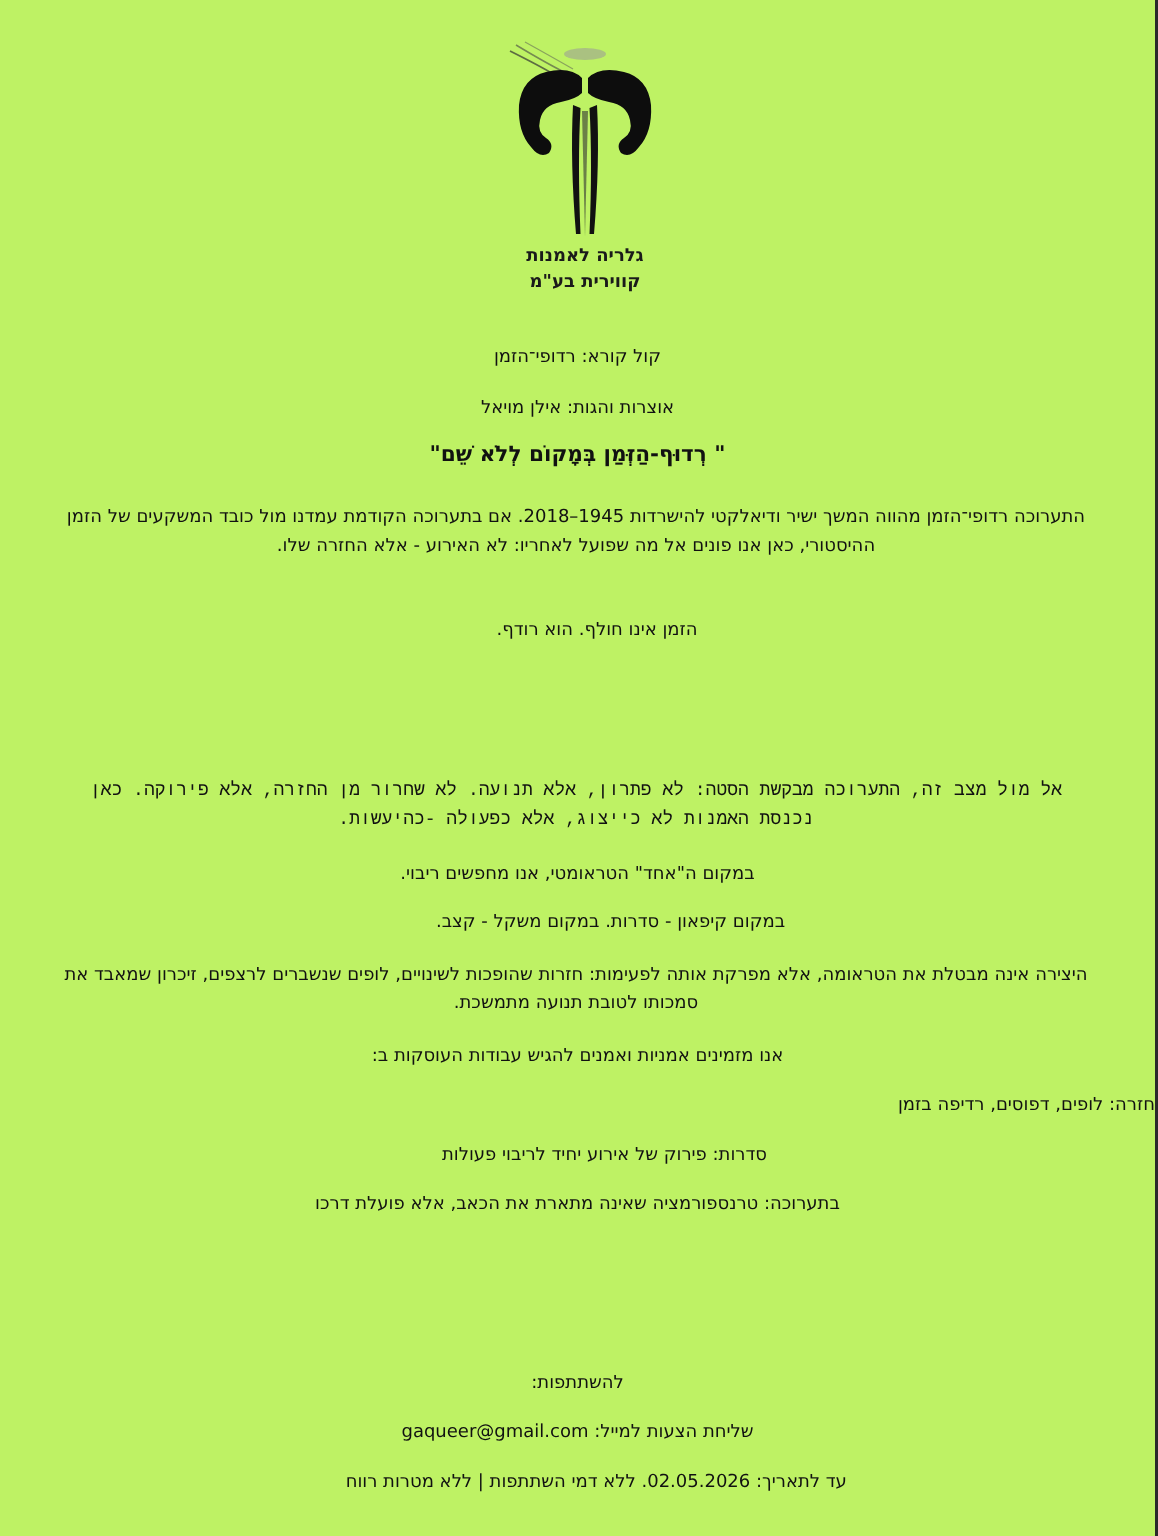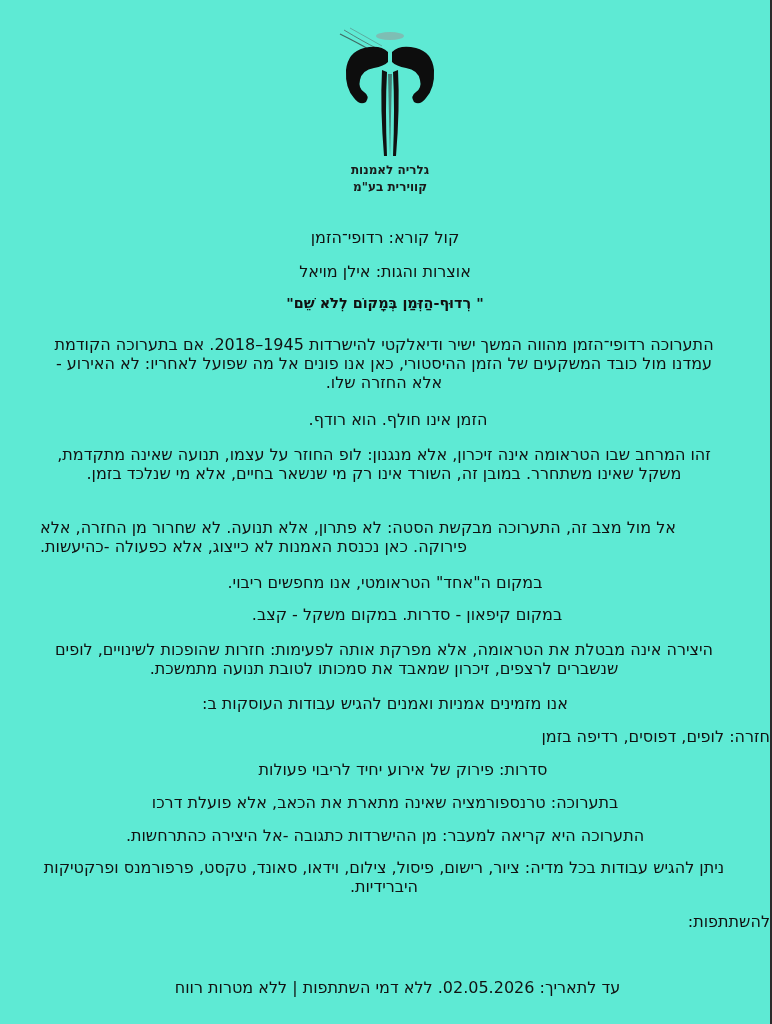--- a/index.html
+++ b/index.html
@@ -13,21 +13,21 @@
       overflow: hidden;
       position: relative;
       font-family: "DejaVu Sans", "Liberation Sans", sans-serif;
       color: #111111;
     }
     .page {
       position: absolute;
       left: 0; top: 0;
       width: 770px;
       height: 1024px;
-      background: #5eead4;
+      background: #bef264;
       border-right: 2px solid #2a2a2a;
     }
     .logo {
       position: absolute;
       left: 320px;
       top: 8px;
       width: 140px;
       height: 195px;
       text-align: center;
     }
@@ -39,21 +39,21 @@
       font-family: "DejaVu Sans", sans-serif;
       font-weight: bold;
       font-size: 12px;
       line-height: 17px;
       color: #1a1a1a;
       text-align: center;
       white-space: nowrap;
     }
     .p {
       margin: 0;
-      font-size: 16px;
+      font-size: 12px;
       line-height: 19px;
       direction: rtl;
       unicode-bidi: plaintext;
     }
     .heading-q {
       font-weight: bold;
       font-size: 14.4px;
     }
     .email {
       direction: ltr;
@@ -85,28 +85,29 @@
     <div class="logo-line" style="margin-top:4px;">גלריה לאמנות</div>
     <div class="logo-line">קווירית בע"מ</div>
   </div>
 
   <div class="abs p" style="top:228px; text-align:center;">קול קורא: רדופי־הזמן</div>
   <div class="abs p" style="top:262px; text-align:center;">אוצרות והגות: אילן מויאל</div>
   <div class="abs p heading-q" style="top:294px; text-align:center;">" רְדוּף-הַזְּמַן בְּמָקוֹם לְלֹא שֵׁם"</div>
 
   <div class="abs p" style="top:335px; left:40px; right:42px; text-align:center;">התערוכה רדופי־הזמן מהווה המשך ישיר ודיאלקטי להישרדות 1945–2018. אם בתערוכה הקודמת עמדנו מול כובד המשקעים של הזמן ההיסטורי, כאן אנו פונים אל מה שפועל לאחריו: לא האירוע - אלא החזרה שלו.</div>
   <div class="abs p" style="top:410px; text-align:center;margin-left:26px;">הזמן אינו חולף. הוא רודף.</div>
-  <div class="abs p" style="top:445px; left:40px; right:42px; text-align:center;">זהו המרחב שבו הטראומה אינה זיכרון, אלא מנגנון: לופ החוזר על עצמו, תנועה שאינה מתקדמת, משקל שאינו משתחרר. במובן זה, השורד אינו רק מי שנשאר בחיים, אלא מי שנלכד בזמן.</div>
-  <div class="abs p" style="top:518px; left:40px; right:42px; text-align:left;">אל מול מצב זה, התערוכה מבקשת הסטה: לא פתרון, אלא תנועה. לא שחרור מן החזרה, אלא פירוקה. כאן נכנסת האמנות לא כייצוג, אלא כפעולה -כהיעשות.</div>
+  <div class="abs p" style="top:518px; left:40px; right:42px; text-align:center;font-family:Liberation Mono, monospace;">אל מול מצב זה, התערוכה מבקשת הסטה: לא פתרון, אלא תנועה. לא שחרור מן החזרה, אלא פירוקה. כאן נכנסת האמנות לא כייצוג, אלא כפעולה -כהיעשות.</div>
   <div class="abs p" style="top:573px; text-align:center;">במקום ה"אחד" הטראומטי, אנו מחפשים ריבוי.</div>
   <div class="abs p" style="top:605px; text-align:center;margin-left:44px;">במקום קיפאון - סדרות. במקום משקל - קצב.</div>
   <div class="abs p" style="top:640px; left:40px; right:42px; text-align:center;">היצירה אינה מבטלת את הטראומה, אלא מפרקת אותה לפעימות: חזרות שהופכות לשינויים, לופים שנשברים לרצפים, זיכרון שמאבד את סמכותו לטובת תנועה מתמשכת.</div>
   <div class="abs p" style="top:694px; text-align:center;">אנו מזמינים אמניות ואמנים להגיש עבודות העוסקות ב:</div>
   <div class="abs p" style="top:727px; text-align:right;">חזרה: לופים, דפוסים, רדיפה בזמן</div>
   <div class="abs p" style="top:760px; text-align:center;padding-left:36px;">סדרות: פירוק של אירוע יחיד לריבוי פעולות</div>
   <div class="abs p" style="top:793px; text-align:center;">בתערוכה: טרנספורמציה שאינה מתארת את הכאב, אלא פועלת דרכו</div>
-  <div class="abs p" style="top:826px; text-align:center;">התערוכה היא קריאה למעבר: מן ההישרדות כתגובה -אל היצירה כהתרחשות.</div>
-  <div class="abs p" style="top:858px; left:40px; right:42px; text-align:center;">ניתן להגיש עבודות בכל מדיה: ציור, רישום, פיסול, צילום, וידאו, סאונד, טקסט, פרפורמנס ופרקטיקות היברידיות.</div>
 
-  <div class="abs p" style="top:912px; ">להשתתפות:</div>
+  <div class="abs p" style="top:912px; text-align:center;">להשתתפות:</div>
+  <div class="abs p" style="top:945px; text-align:center;">
+    <span>שליחת הצעות למייל:</span>
+    <span class="email">gaqueer@gmail.com</span>
+  </div>
   <div class="abs p" style="top:978px; text-align:center;padding-left:25px;">עד לתאריך: 02.05.2026. ללא דמי השתתפות | ללא מטרות רווח</div>
 
 </div>
 
 </body></html>

